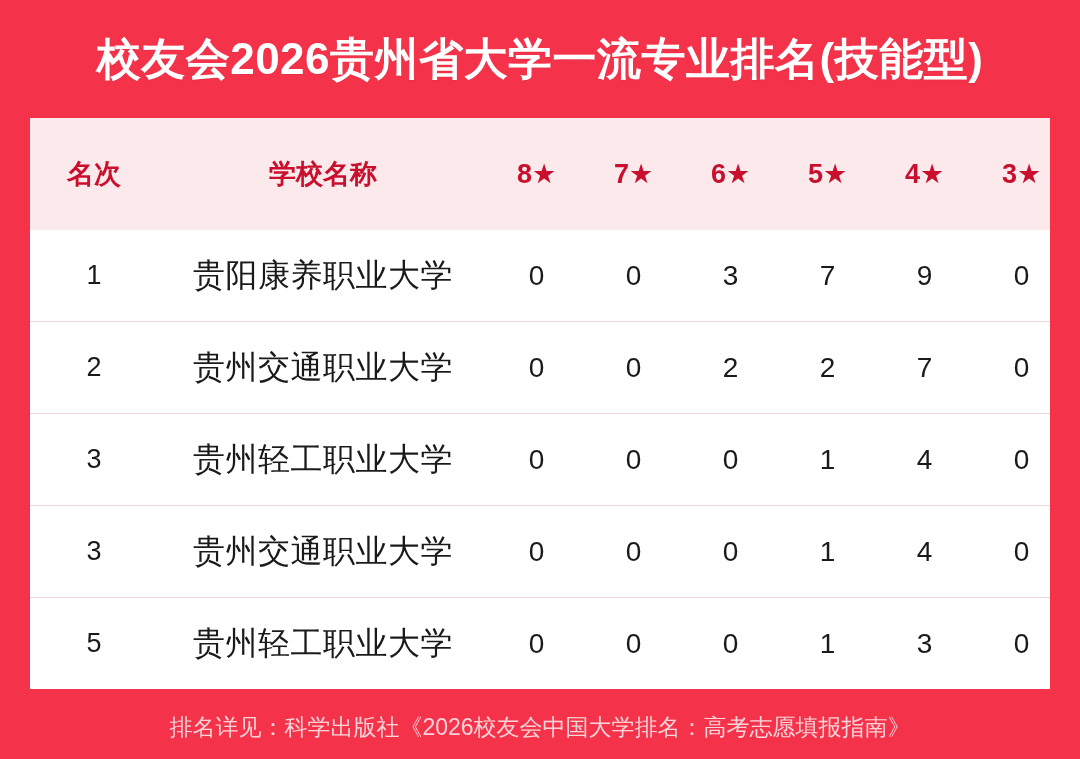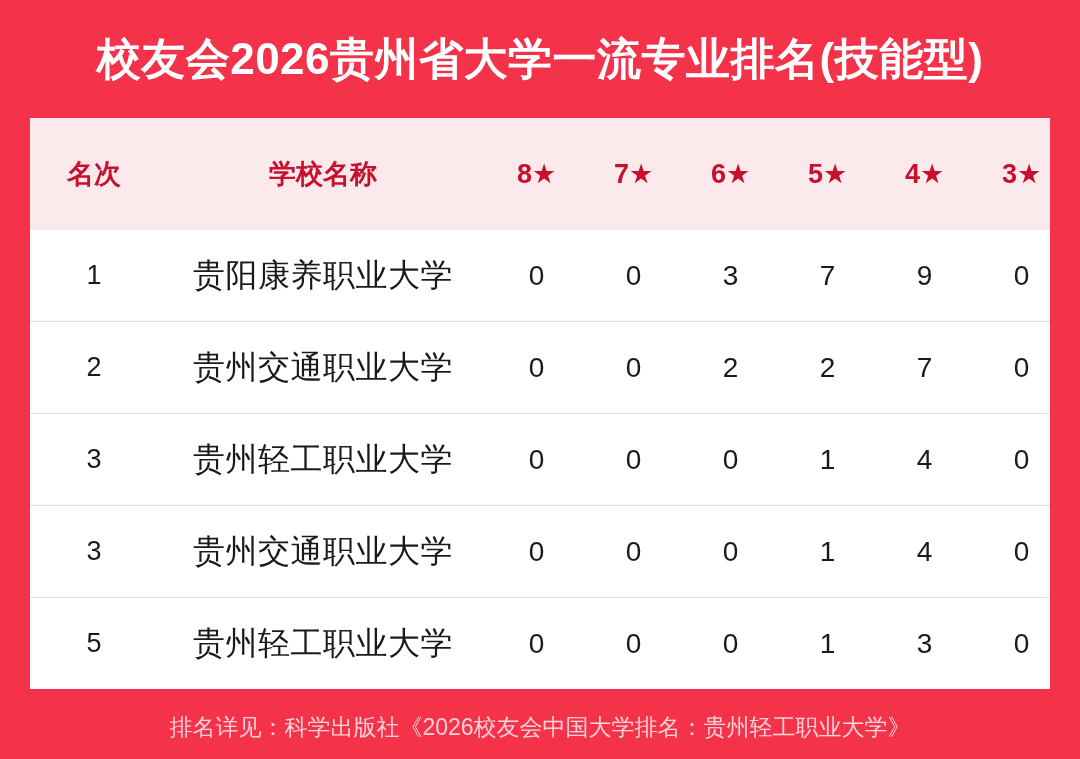--- a/index.html
+++ b/index.html
@@ -176,16 +176,16 @@
           <td class="val">0</td>
           <td class="val">1</td>
           <td class="val">3</td>
           <td class="val">0</td>
         </tr>
       </tbody>
     </table>
   </div>
 
   <div class="footer">
-    <div class="footer-text">排名详见：科学出版社《2026校友会中国大学排名：贵州轻工职业大学》</div>
+    <div class="footer-text">排名详见：科学出版社《2026校友会中国大学排名：高考志愿填报指南》</div>
   </div>
 
 </div>
 
 </body></html>

